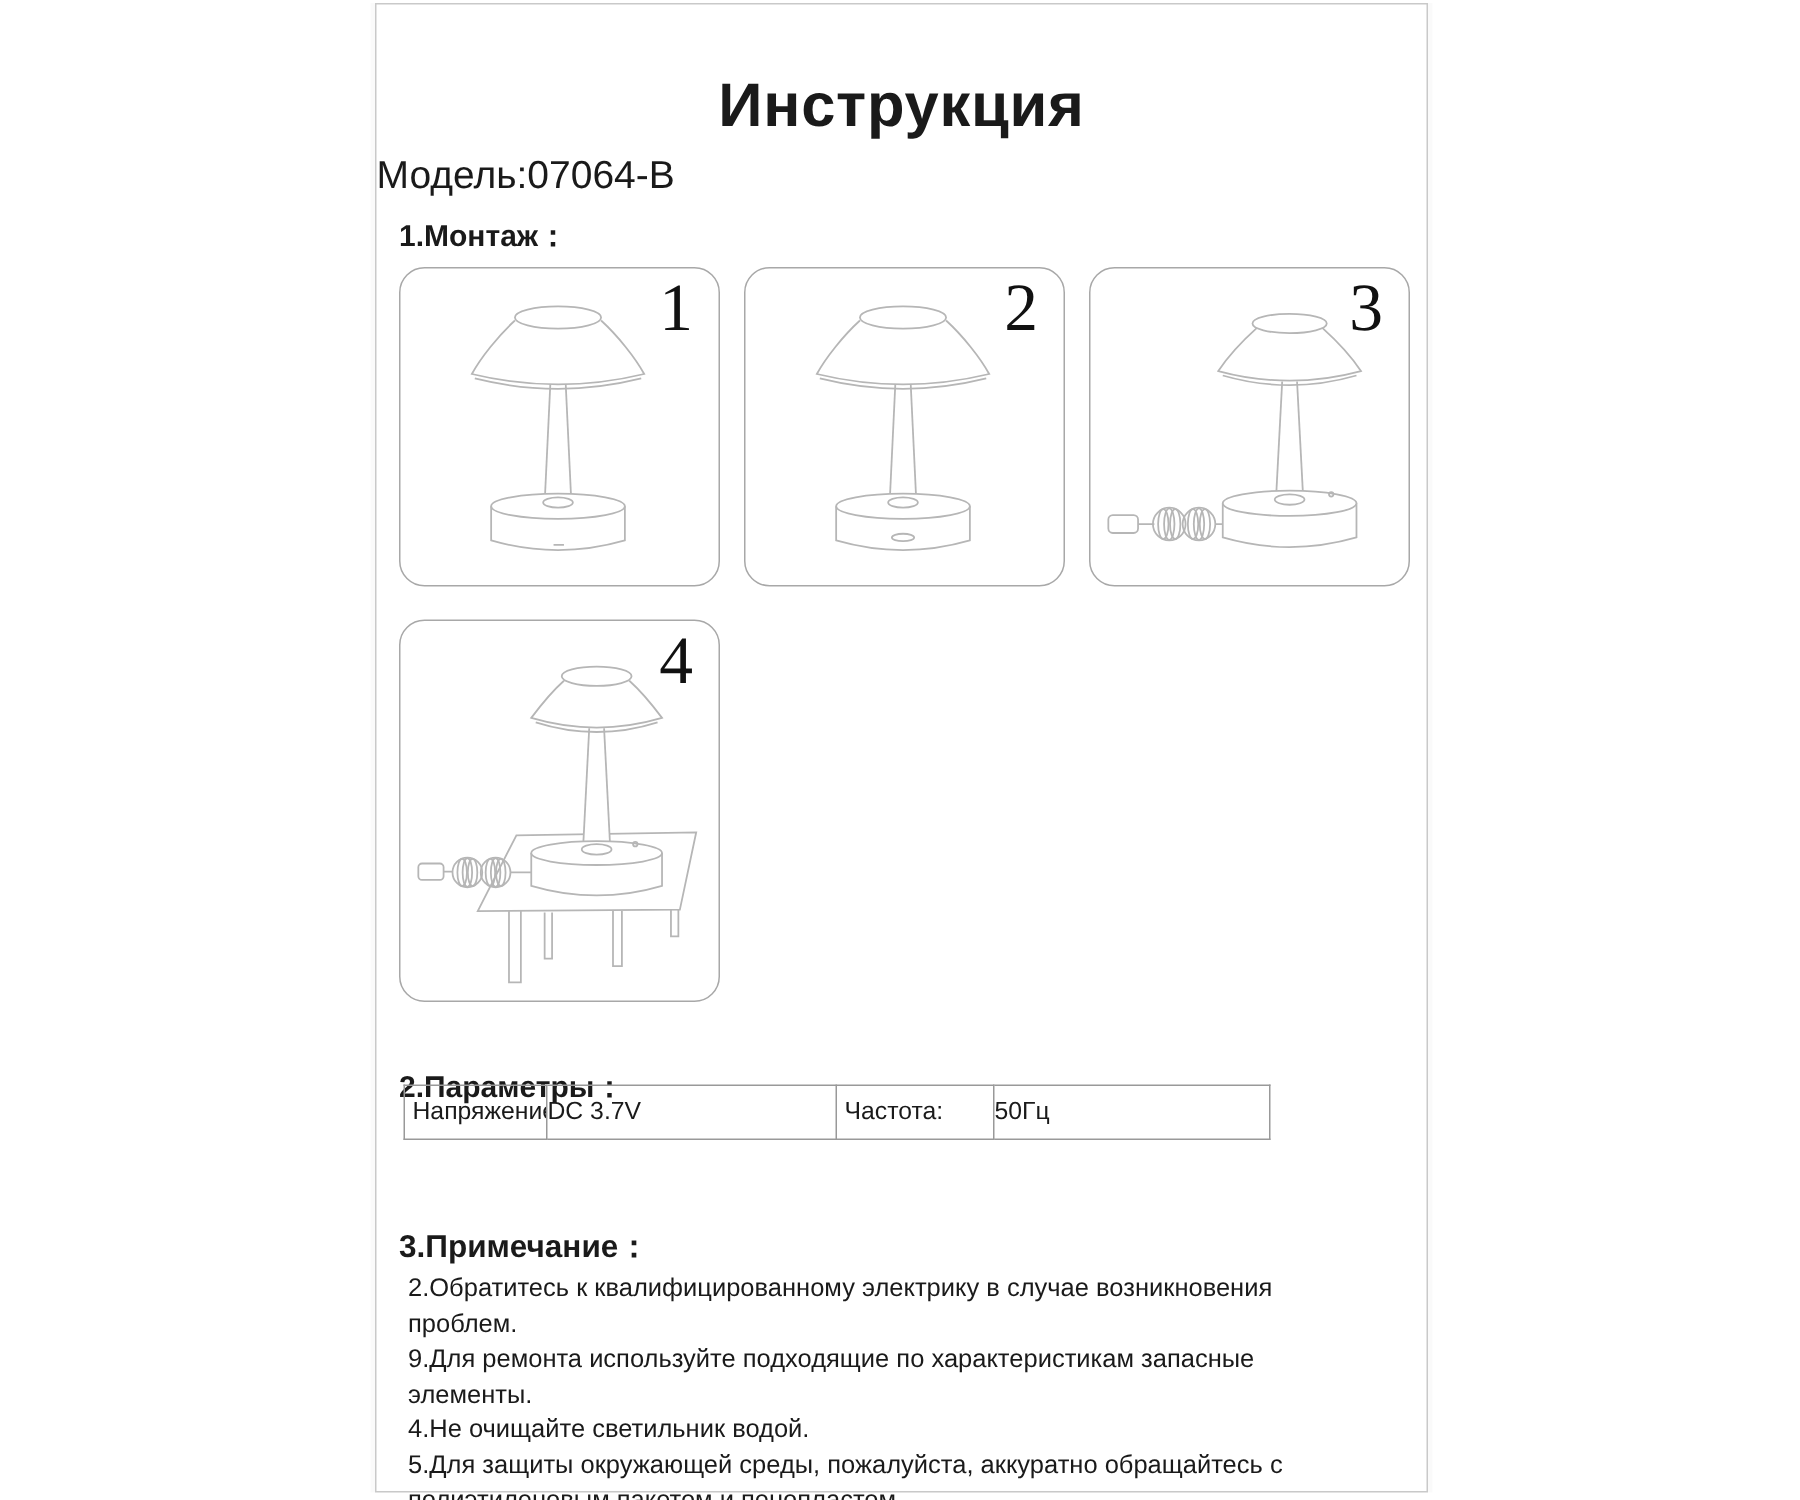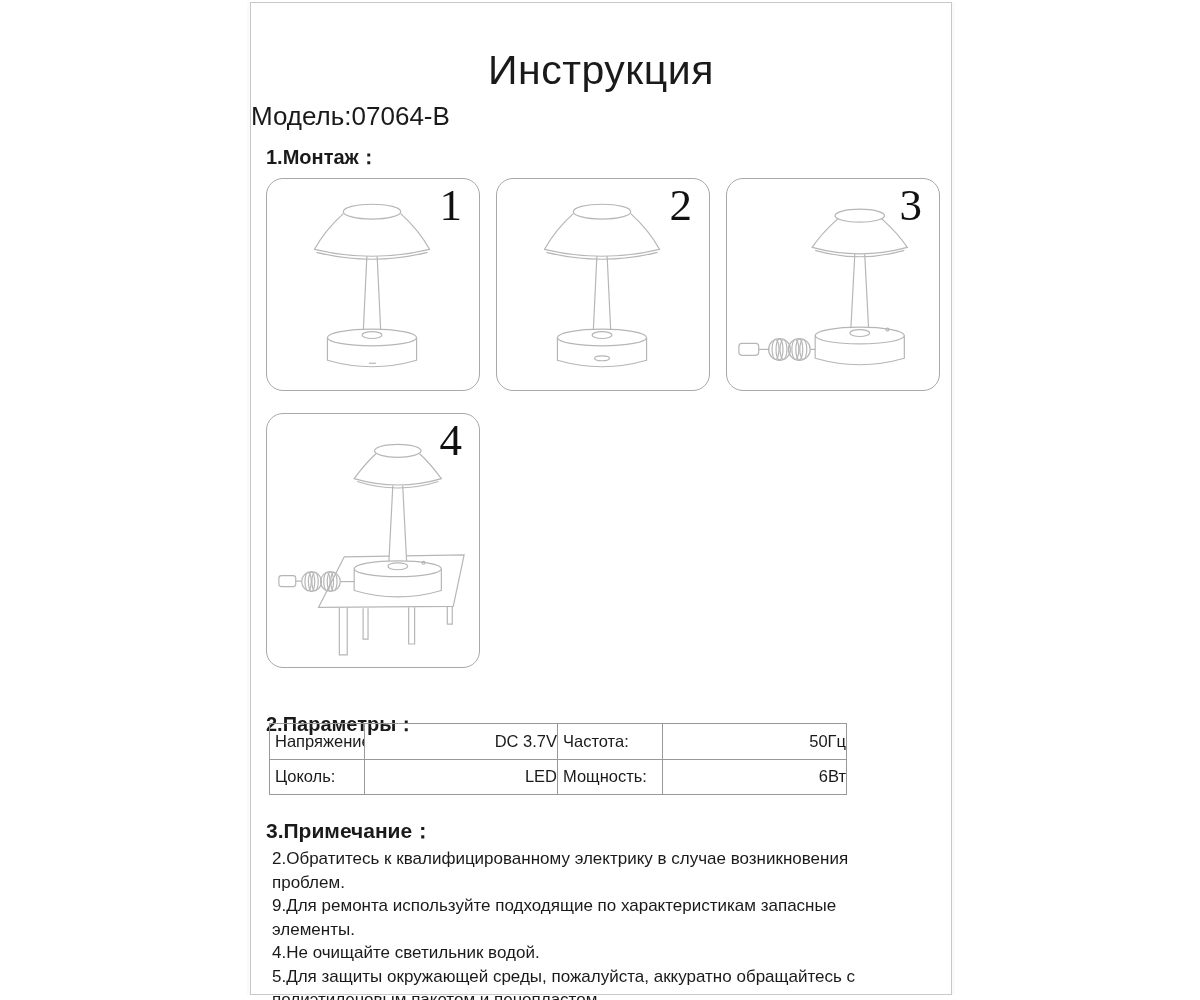--- a/index.html
+++ b/index.html
@@ -7,21 +7,21 @@
   body { font-family: "Liberation Sans", "DejaVu Sans", sans-serif; color: #1a1a1a; position: relative; }
 
   .page {
     position: absolute; left: 250px; top: 2px; width: 702px; height: 993px;
     background: #ffffff; border: 1px solid #c9c9c9;
     box-shadow: -3px 0 0 rgba(0,0,0,0.02), 3px 0 0 rgba(0,0,0,0.02);
   }
 
   .title {
     position: absolute; left: 0; top: 44px; width: 100%;
-    text-align: center; font-size: 41px; font-weight: 400; letter-spacing: 0.5px;
+    text-align: center; font-size: 41px; font-weight: 700; letter-spacing: 0.5px;
   }
   .model {
     position: absolute; left: 0; top: 98px; width: 100%;
     font-size: 26px; font-weight: 400;
   }
   .section-heading {
     position: absolute; left: 15px; font-size: 20px; font-weight: 700;
   }
   .h-montage { top: 141px; }
   .h-params  { top: 684px; margin-top: 24px; }
@@ -45,21 +45,21 @@
   table.params {
     position: absolute; left: 18px; top: 720px;
     border-collapse: collapse; table-layout: fixed; width: 577px;
     font-size: 16.5px; color: #1a1a1a;
   }
   table.params td {
     border: 1px solid #999999; height: 35.5px; vertical-align: middle;
     overflow: hidden; white-space: nowrap;
   }
   td.cell-label { text-align: left; padding-left: 5px; }
-  td.cell-value { text-align: right; }
+  td.cell-value { text-align: left; }
   col.c1 { width: 95px; } col.c2 { width: 193px; }
   col.c3 { width: 105px; } col.c4 { width: 184px; }
 
   .notes {
     position: absolute; left: 21px; top: 844px; width: 648px;
     font-size: 17px; line-height: 23.5px;
   }
   .note { white-space: pre-line; }
 
   svg .ln { stroke: #b6b6b6; stroke-width: 1.2; fill: none; }
@@ -203,26 +203,20 @@
         <col class="c3">
         <col class="c4">
       </colgroup>
     <tbody>
         <tr>
       <td class="cell-label">Напряжение:</td>
       <td class="cell-value">DC 3.7V</td>
       <td class="cell-label">Частота:</td>
       <td class="cell-value">50Гц</td>
     </tr>
-    <tr>
-      <td class="cell-label">Цоколь:</td>
-      <td class="cell-value">LED</td>
-      <td class="cell-label">Мощность:</td>
-      <td class="cell-value">6Вт</td>
-    </tr>
   </tbody>
     </table>
 
   <div class="section-heading h-notes">3.Примечание：</div>
 
   <div class="notes">
     <div class="note">2.Обратитесь к квалифицированному электрику в случае возникновения проблем.</div>
     <div class="note">9.Для ремонта используйте подходящие по характеристикам запасные элементы.</div>
     <div class="note">4.Не очищайте светильник водой.</div>
     <div class="note">5.Для защиты окружающей среды, пожалуйста, аккуратно обращайтесь с

